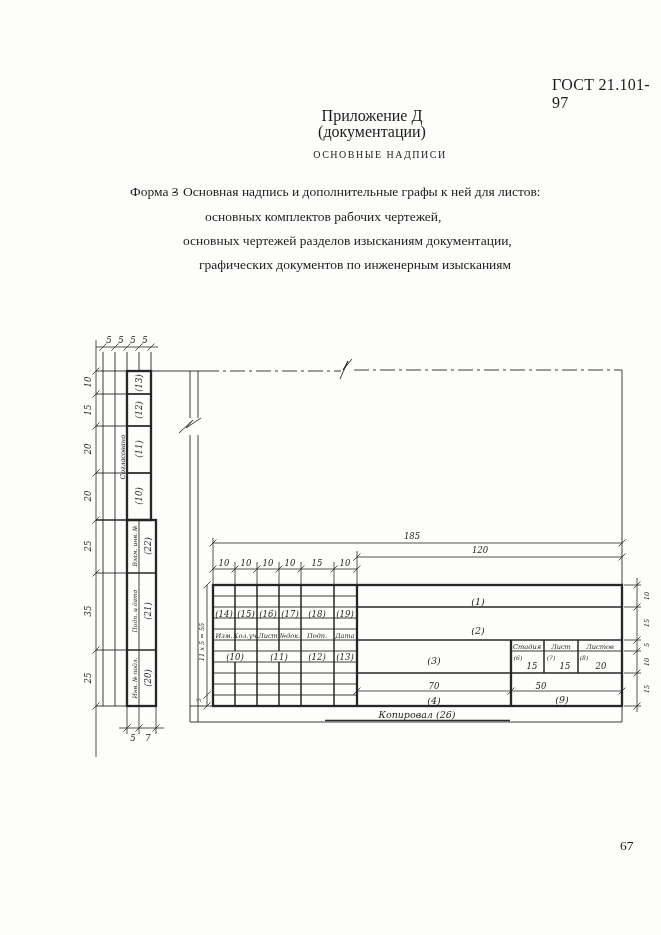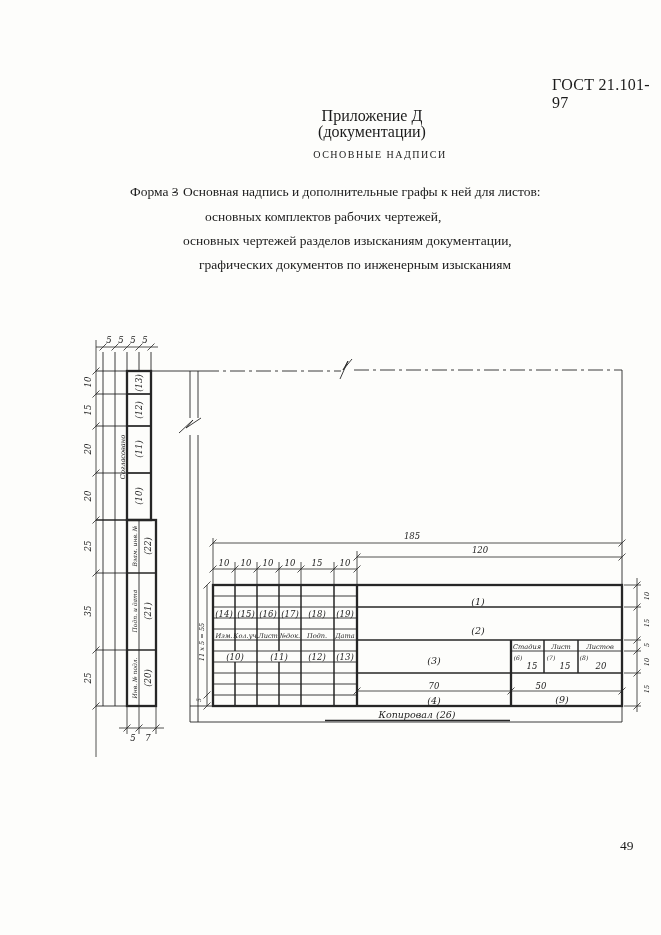--- a/index.html
+++ b/index.html
@@ -43,21 +43,21 @@
 
 <div class="abs main-title center-240" style="left:260px;top:149px;">ОСНОВНЫЕ НАДПИСИ</div>
 
 <div class="abs caption" style="left:130px;top:184px;">Форма 3</div>
 <div class="abs caption" style="left:172px;top:184px;">-</div>
 <div class="abs caption" style="left:183px;top:184px;">Основная надпись и дополнительные графы к ней для листов:</div>
 <div class="abs caption" style="left:183px;top:209px;margin-left:22px;">основных комплектов рабочих чертежей,</div>
 <div class="abs caption" style="left:183px;top:233px;">основных чертежей разделов изысканиям документации,</div>
 <div class="abs caption" style="left:183px;top:257px;margin-left:16px;">графических документов по инженерным изысканиям</div>
 
-<div class="abs pgnum" style="left:620px;top:838px;">49</div>
+<div class="abs pgnum" style="left:620px;top:838px;">67</div>
 
 <svg class="abs" style="left:0;top:0;" width="661" height="935" viewBox="0 0 661 935">
 
   <g>
     <line class="t" x1="96" y1="371" x2="204" y2="371"></line>
     <line class="dd" x1="204" y1="371" x2="341" y2="371"></line>
     <polyline class="t" points="340,379 348,361 343,370 352,359"></polyline>
     <line class="dd" x1="354" y1="370" x2="622" y2="370"></line>
 
     <line class="t" x1="190" y1="371" x2="190" y2="418"></line>

